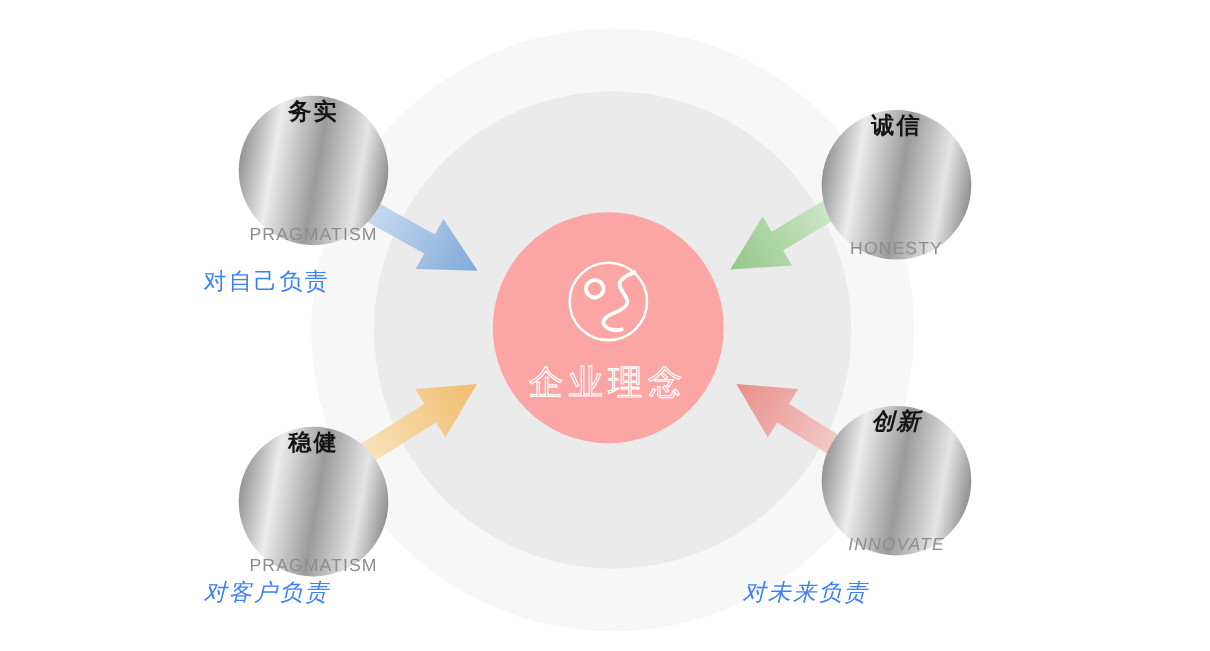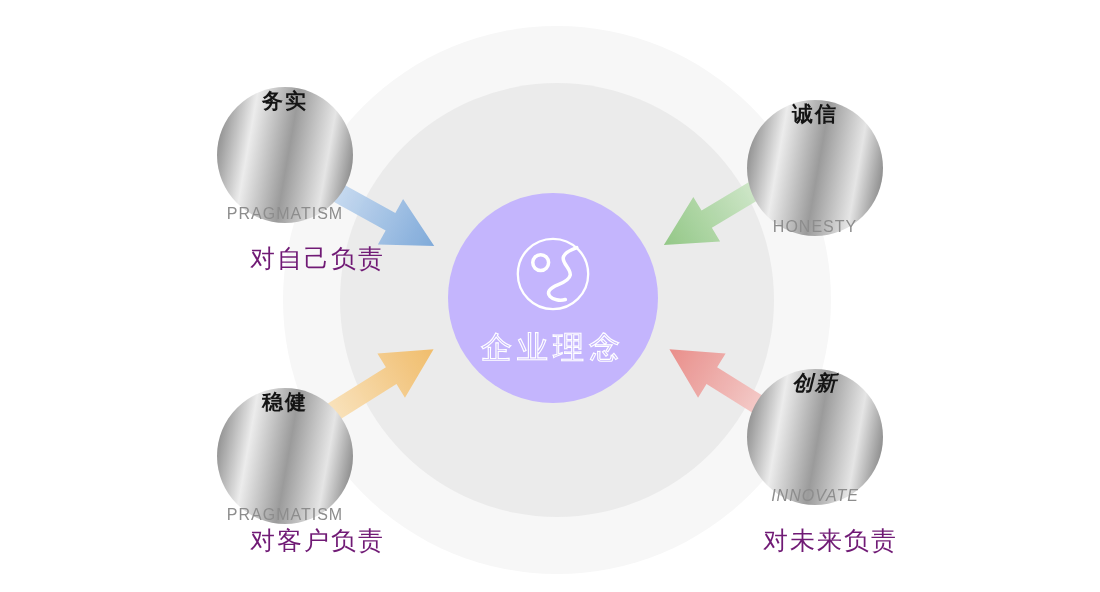--- a/index.html
+++ b/index.html
@@ -31,27 +31,27 @@
   }
   .metal .zh { font-size:21px; font-weight:700; color:#141414; letter-spacing:2px; }
   .metal .en { font-size:16px; color:#8d8d8d; letter-spacing:1px; }
 
   .pos-tl { left:217px; top:87px; }
   .pos-tr { left:747px; top:100px; }
   .pos-bl { left:217px; top:388px; }
   .pos-br { left:747px; top:369px;font-style:italic; }
 
   .caption {
-    position:absolute; width:200px; text-align:right;
-    font-size:25px; color:#701a75; letter-spacing:2px;
+    position:absolute; width:200px; text-align:left;
+    font-size:21px; color:#3b82f6; letter-spacing:2px;
   }
   .cap-tl { left:185px; top:242px; }
   .cap-tr { left:715px; top:242px; }
-  .cap-bl { left:185px; top:524px; }
-  .cap-br { left:698px; top:524px; }
+  .cap-bl { left:185px; top:524px;font-style:italic; }
+  .cap-br { left:675px; top:524px;font-style:italic; }
 
   .arrow { position:absolute; transform-origin:50% 50%; opacity:.95; }
   .arr-tl { left:316px; top:186px; transform:rotate(29deg); }
   .arr-tr { left:653px; top:183px; transform:rotate(149deg); }
   .arr-bl { left:317px; top:352px; transform:rotate(-32deg); }
   .arr-br { left:658px; top:352px; transform:rotate(212deg); }
 </style>
 </head>
 <body>
 
@@ -93,21 +93,21 @@
   <svg class="arrow arr-br" width="128" height="60">
     <defs>
       <linearGradient id="grad3" x1="0" y1="0" x2="1" y2="0">
         <stop offset="0" stop-color="#f6d4d2"></stop>
           <stop offset="1" stop-color="#e98a86"></stop>
       </linearGradient>
     </defs>
     <polygon points="0,20 76,20 76,4 126,30 76,56 76,40 0,40" fill="url(#grad3)"></polygon>
   </svg>
 
-  <div class="center-circle" style="background: #c4b5fd;">
+  <div class="center-circle" style="background: #fca5a5;">
     <svg class="center-logo" width="88" height="88" viewBox="-50 -50 100 100">
       <circle cx="0" cy="0" r="40" fill="none" stroke="#ffffff" stroke-width="2.6"></circle>
       <circle cx="-14" cy="-13" r="9" fill="none" stroke="#ffffff" stroke-width="4"></circle>
       <path d="M 27 -30 C -14 -15, 44 -3, 6 12 C -17 21, 1 33, 14 29" fill="none" stroke="#ffffff" stroke-width="4" stroke-linecap="round"></path>
     </svg>
     <svg class="center-title-svg" width="196" height="44">
       <text x="98" y="32" text-anchor="middle">企业理念</text>
     </svg>
   </div>
 

